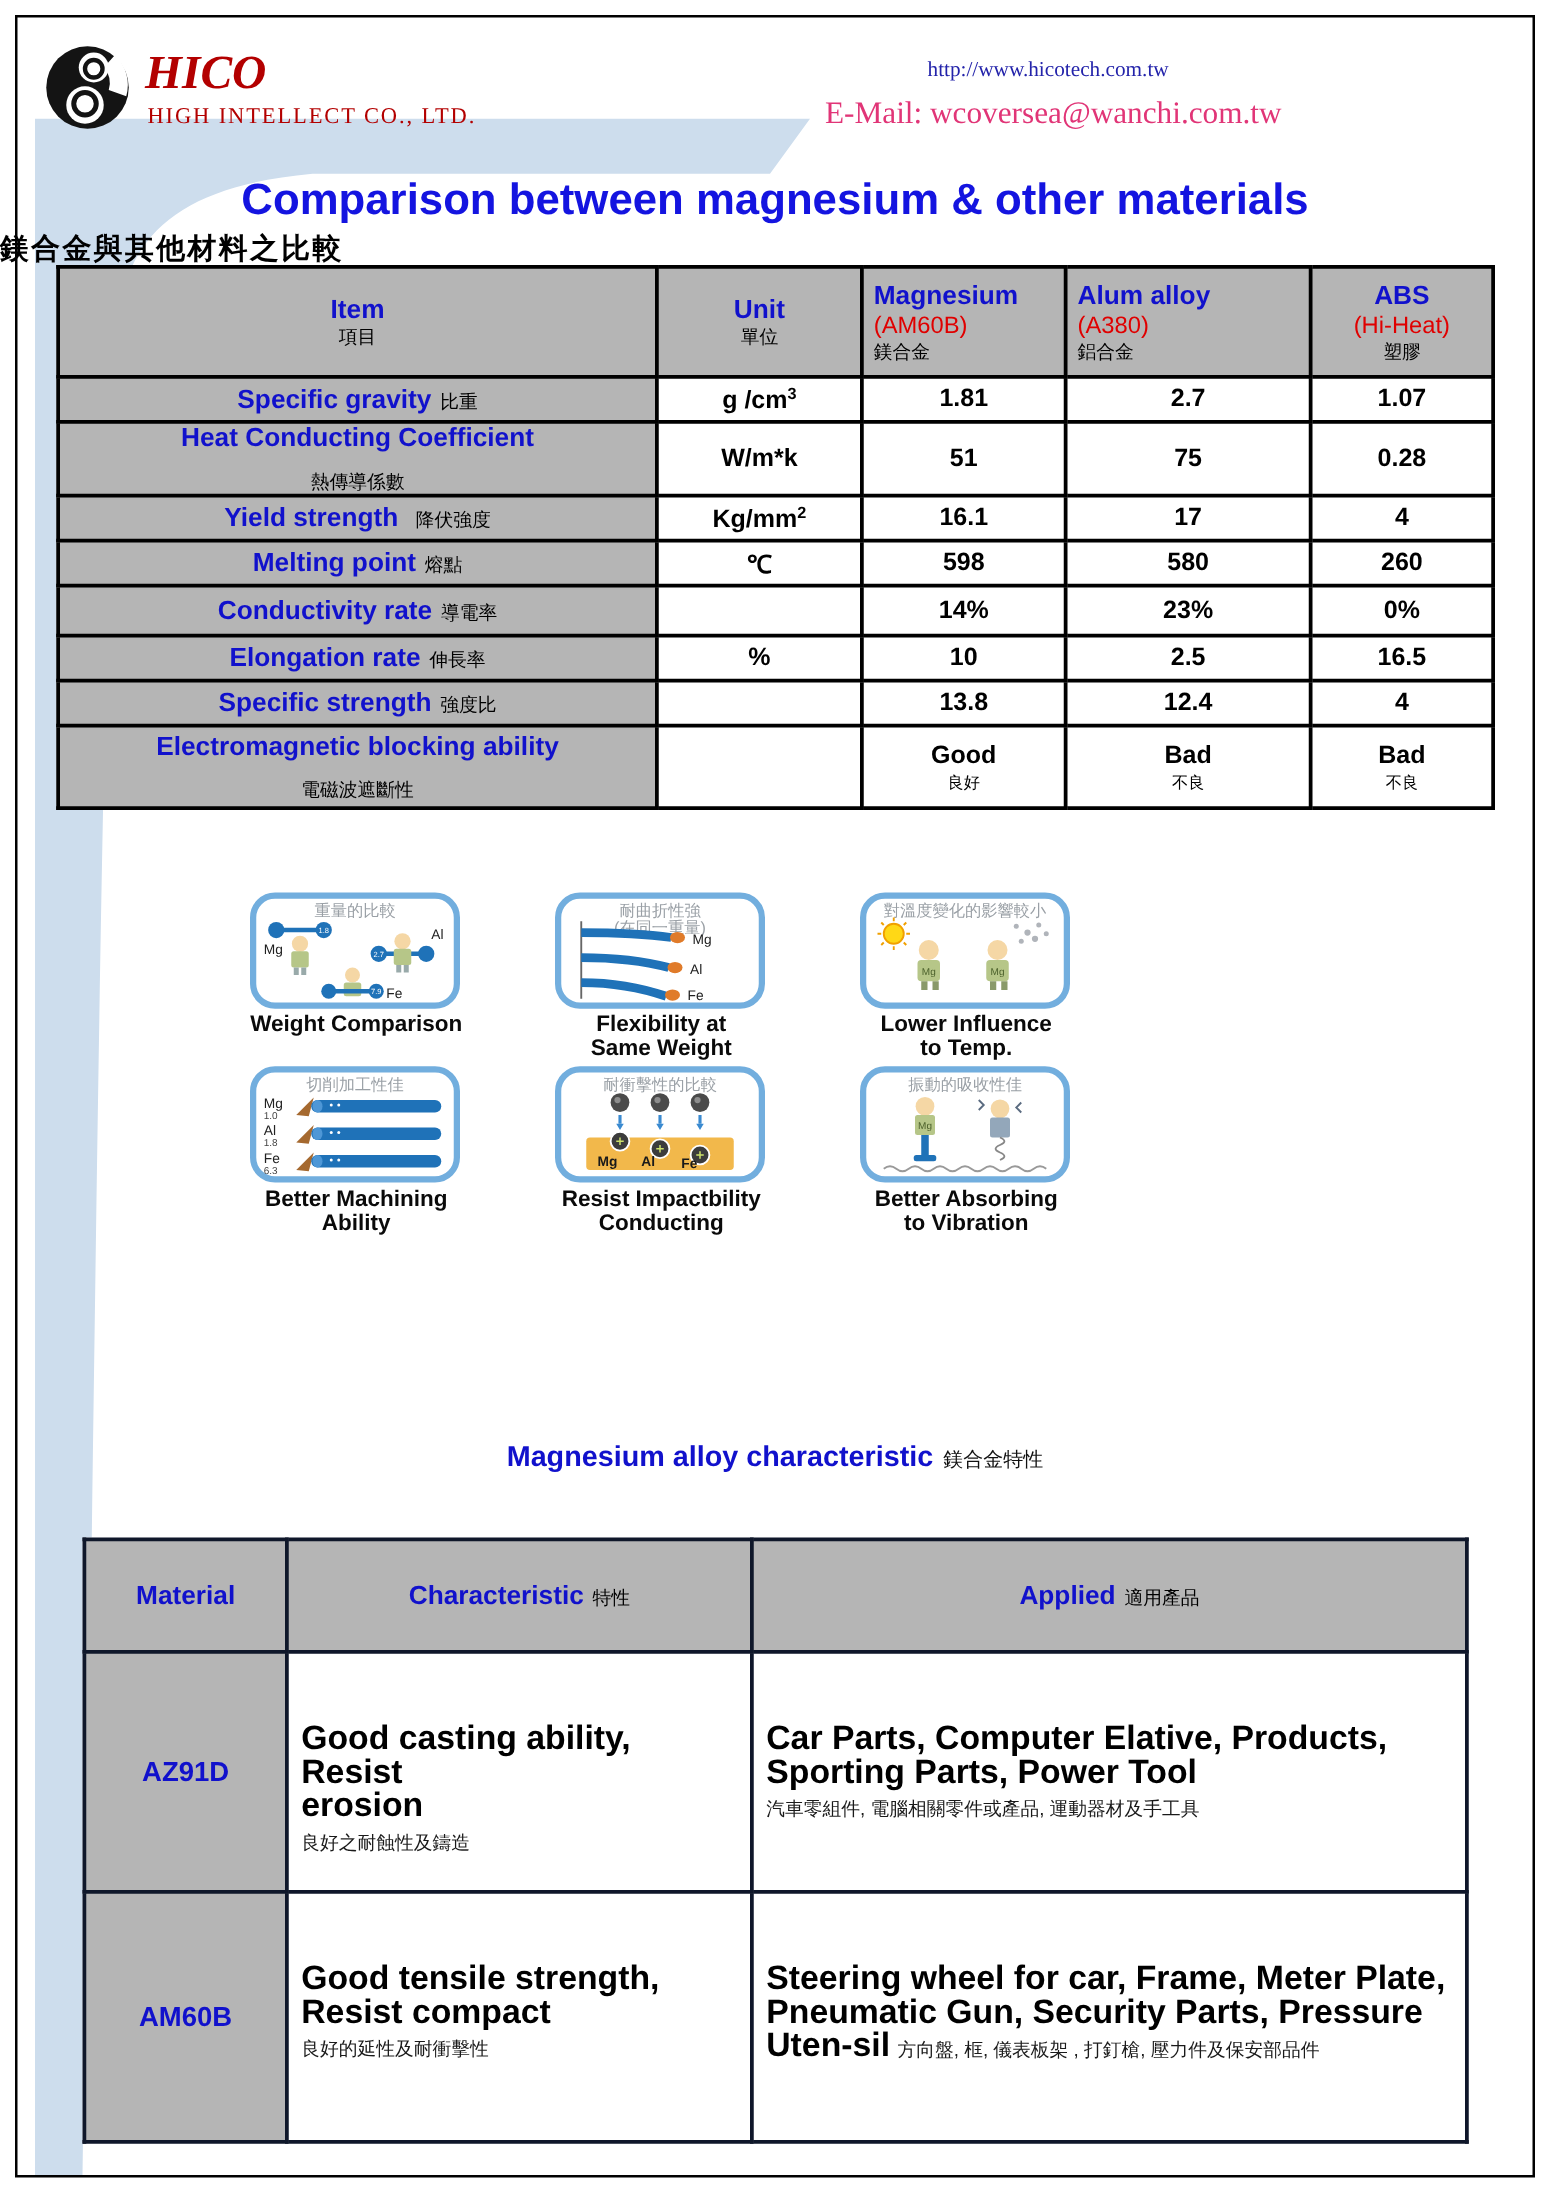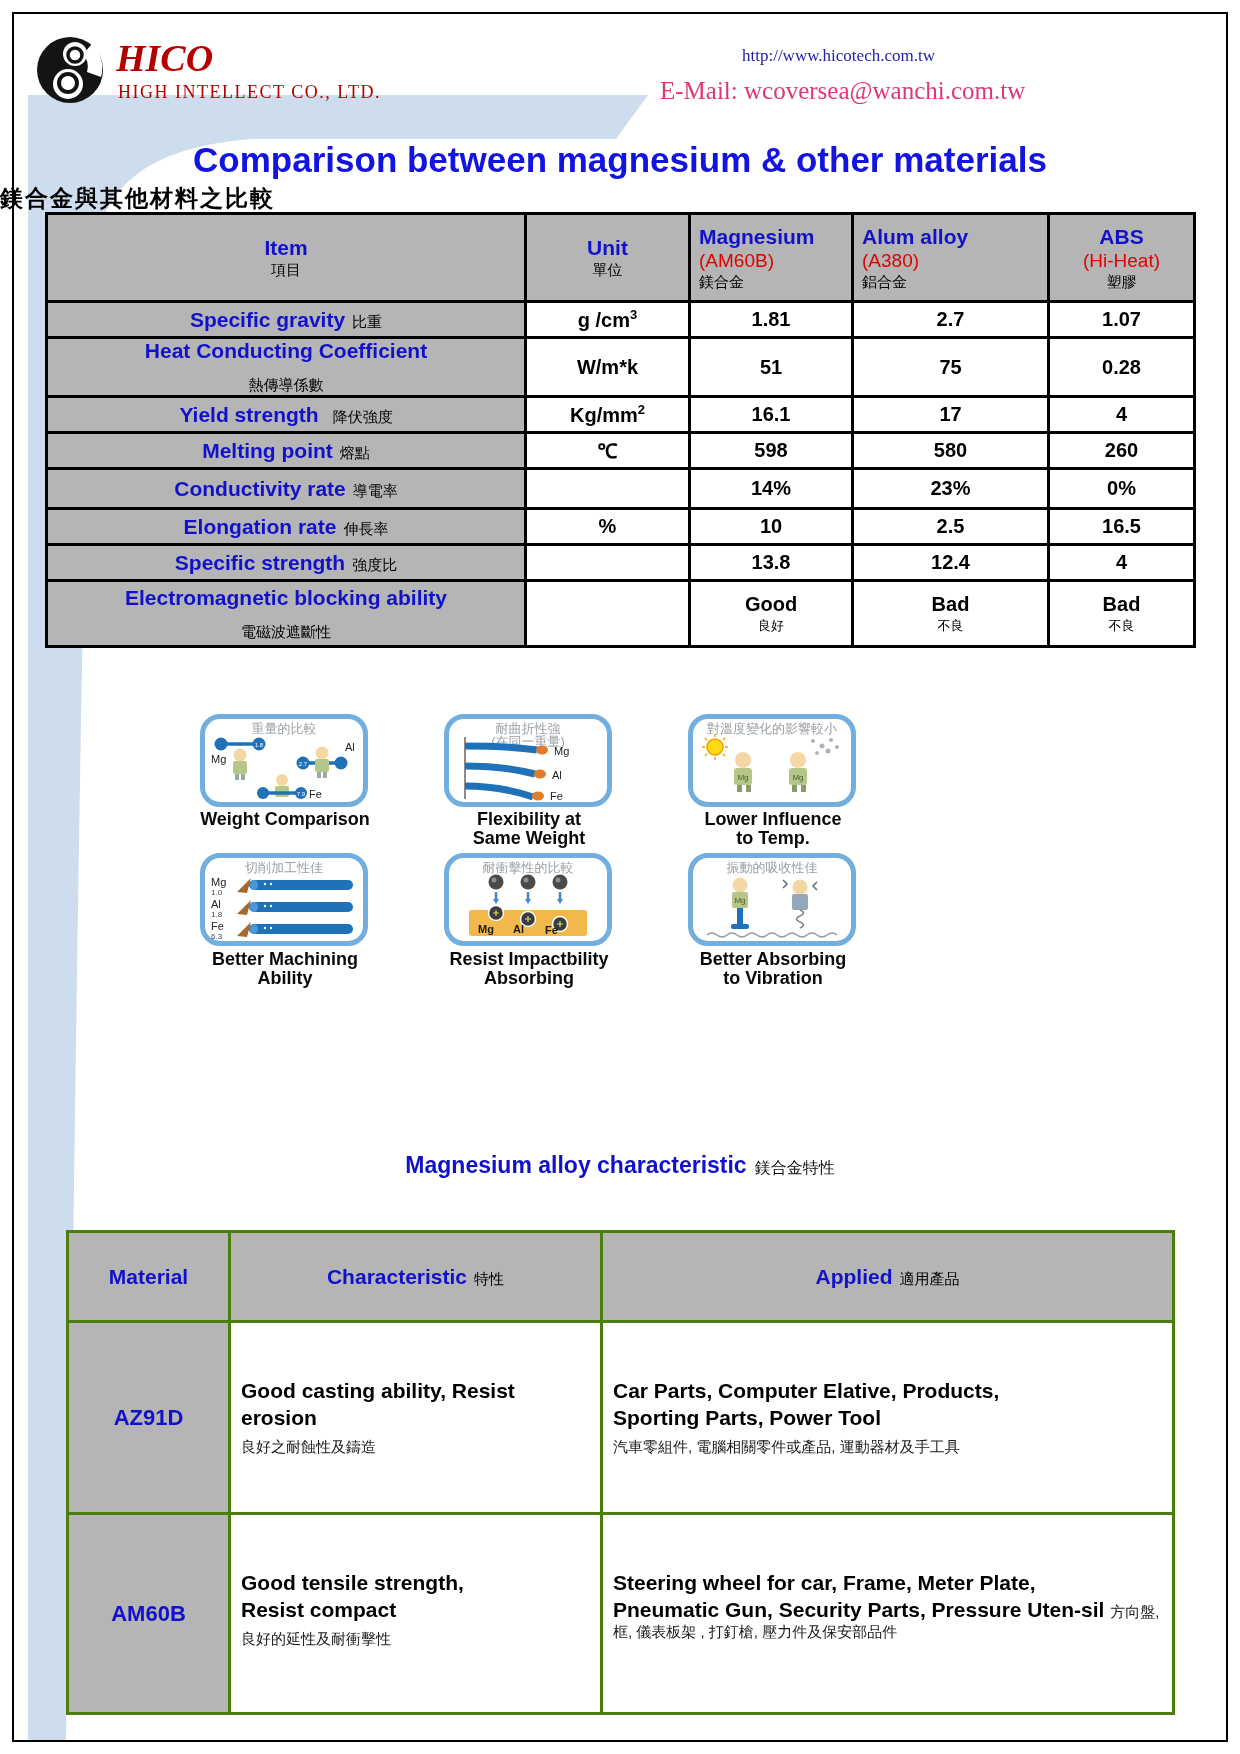--- a/index.html
+++ b/index.html
@@ -53,26 +53,26 @@
   .numg{font-size:8px;fill:#444;font-family:"Liberation Sans",sans-serif}
   .mgtag{font-size:8px;fill:#4a5f2a;font-family:"Liberation Sans",sans-serif}
 
   
   #sec2{left:0;top:1152px;width:1240px;text-align:center}
   .s2en{color:#1111cc;font-weight:bold;font-size:23px}
   .s2zh{color:#111;font-size:16px;margin-left:8px}
 
   
   #mat{position:absolute;left:66px;top:1230px;width:1106px;background:#fff;border:3px solid #000}
-  #mat td{border:3px solid #4d7c0f;background:#fff;vertical-align:top}
+  #mat td{border:3px solid #0f172a;background:#fff;vertical-align:top}
   #mat td.gray{background:#b5b5b5;vertical-align:middle;text-align:center}
   #mat tr.mhdr td{background:#b5b5b5;vertical-align:middle;text-align:center}
   .mat-name{color:#1111cc;font-weight:bold;font-size:22px}
   .pad{padding:54px 10px 8px 10px}
-  .cen{font-weight:bold;font-size:21px;line-height:27px;color:#000;white-space:pre-line}
+  .cen{font-weight:bold;font-size:27px;line-height:27px;color:#000;white-space:pre-line}
   .czh{font-size:15px;color:#1a1a1a;margin-top:7px}
   .czh-inline{font-size:15px;color:#1a1a1a;margin-left:6px;font-weight:normal}
 </style>
 </head>
 <body>
 
 <svg id="swoosh" width="1240" height="1754" viewBox="0 0 1240 1754">
   <path d="M 28 95 L 648 95 L 616 139 L 250 139 C 152 148 104 182 95 252 C 84 420 78 900 73 1260 L 66 1740 L 28 1740 Z" fill="#cddded"></path>
 </svg>
 
@@ -376,21 +376,21 @@
         <rect x="97" y="22" width="16" height="16" rx="2" fill="#93a7ba"></rect>
       <path d="M88 8 l4 4 l-4 4" stroke="#5a6b80" stroke-width="1.5" fill="none"></path>
       <path d="M122 10 l-4 4 l4 4" stroke="#5a6b80" stroke-width="1.5" fill="none"></path>
       <path d="M105 38 q7 3 0 6 q-7 3 0 6 q7 3 0 6" stroke="#888" stroke-width="1.5" fill="none"></path>
     </svg>
   </div>
 
   <div class="caption" style="left:169px;top:950px">Better Machining
 Ability</div>
   <div class="caption" style="left:413px;top:950px">Resist Impactbility
-Absorbing</div>
+Conducting</div>
   <div class="caption" style="left:657px;top:950px">Better Absorbing
 to Vibration</div>
 
   <div id="sec2" class="abs">
     <span class="s2en">Magnesium alloy characteristic</span><span class="s2zh">鎂合金特性</span>
   </div>
 
   <table id="mat">
     <colgroup>
         <col style="width:162px">

